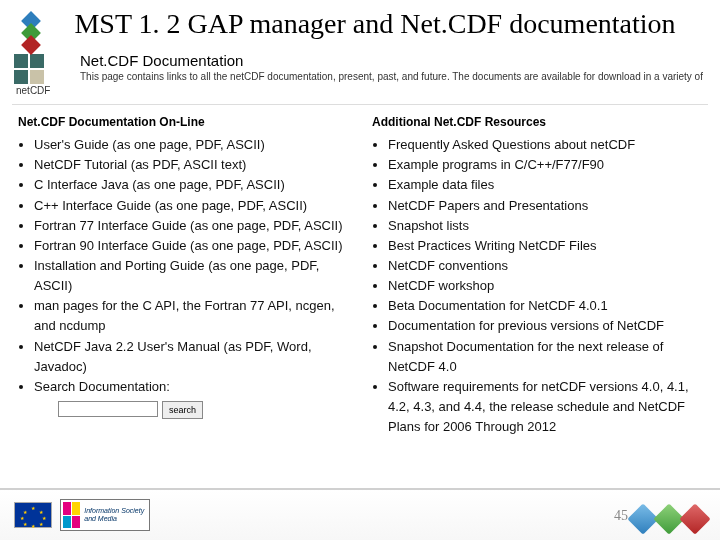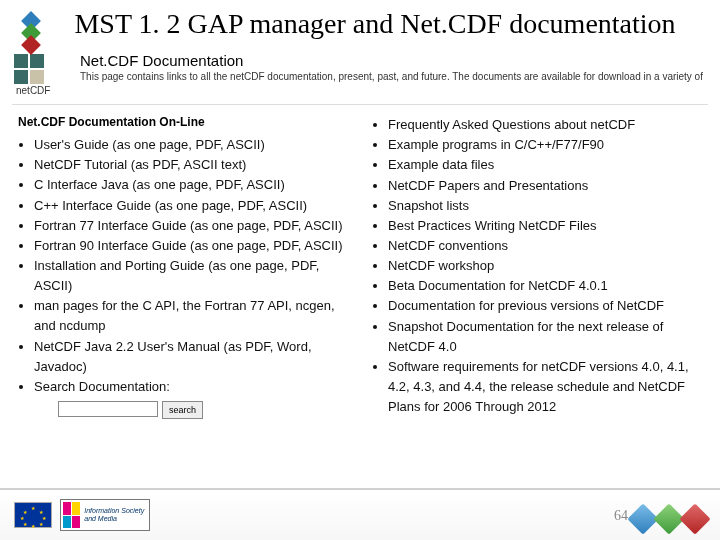--- a/index.html
+++ b/index.html
@@ -217,20 +217,21 @@
         <li>NetCDF Java 2.2 User's Manual (as PDF, Word, Javadoc)</li>
         <li>Search Documentation:</li>
       </ul>
       <div class="search-row">
         <input type="text" style="">
         <button>search</button>
       </div>
     </div>
 
     <div class="col">
+      <h3>Additional Net.CDF Resources</h3>
       <ul>
         <li>Frequently Asked Questions about netCDF</li>
         <li>Example programs in C/C++/F77/F90</li>
         <li>Example data files</li>
         <li>NetCDF Papers and Presentations</li>
         <li>Snapshot lists</li>
         <li>Best Practices Writing NetCDF Files</li>
         <li>NetCDF conventions</li>
         <li>NetCDF workshop</li>
         <li>Beta Documentation for NetCDF 4.0.1</li>
@@ -257,19 +258,19 @@
     <div class="ism-icon">
       <span></span>
         <span></span>
         <span></span>
         <span></span>
     </div>
     <div class="ism-text">Information Society and Media</div>
   </div>
 </div>
 
-<div class="page-num">64</div>
+<div class="page-num">45</div>
 
 <div class="diamonds">
   <div class="diamond d1"></div>
   <div class="diamond d2"></div>
   <div class="diamond d3"></div>
 </div>
 
 </body></html>

